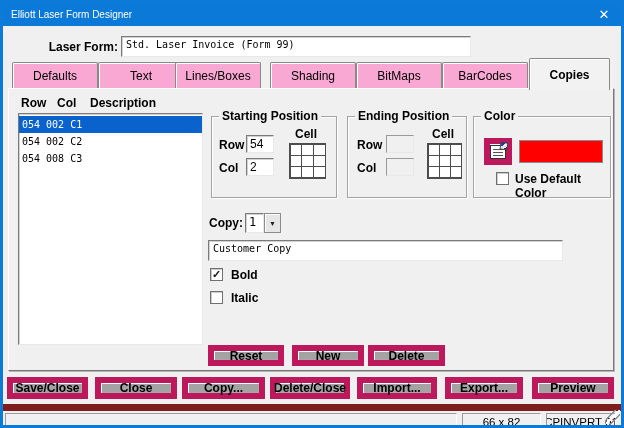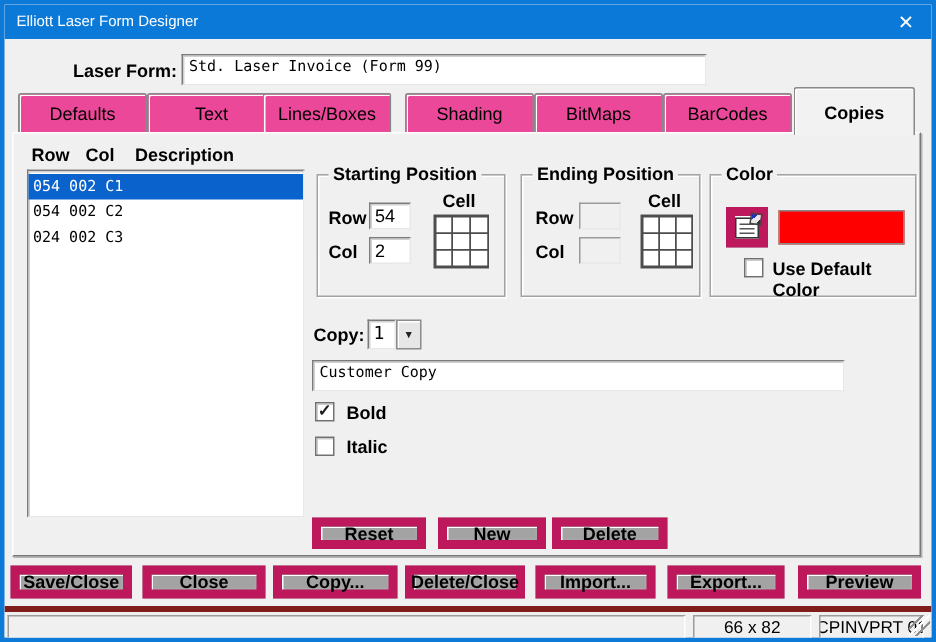--- a/index.html
+++ b/index.html
@@ -27,21 +27,21 @@
     border-color:#7b7b7b #e8e8e8 #e8e8e8 #7b7b7b;
     box-shadow: inset 1px 1px 0 rgba(0,0,0,0.18);
   }
   .mono { font-family:"DejaVu Sans Mono","Liberation Mono",monospace; font-size:10px; }
 
   .field { position:absolute; padding:2px 4px; overflow:hidden; white-space:pre; }
 
   
   .tab {
     position:absolute; top:59px; height:27px; width:86px;
-    background:#ec4899; border:1px solid #898989; border-bottom:none;
+    background:#f9a8d4; border:1px solid #898989; border-bottom:none;
     border-radius:2px 2px 0 0;
     box-shadow: inset 1px 1px 0 #fff;
     display:flex; align-items:center; justify-content:center;
     font-size:12px; z-index:1;
   }
   .tab.active {
     top:55px; height:32px; width:81px; font-weight:bold; z-index:3;
     background:#f2f2f2;
   }
 
@@ -85,21 +85,21 @@
 
   .combo-arrow {
     background:#e6e6e6; border:1px solid #8c8c8c;
     box-shadow: inset 1px 1px 0 #fff;
     display:flex; align-items:center; justify-content:center;
     font-size:7px; color:#222;
   }
 
   .statusbar {
     position:absolute; left:0; right:0; bottom:0; height:21px;
-    background:#f0f0f0; border-top:4px solid #7f1d1d;
+    background:#f0f0f0; border-top:7px solid #7f1d1d;
   }
   .statuspanel {
     position:absolute; top:2px; height:17px; background:#f0f0f0;
     border:1px solid; border-color:#9b9b9b #fdfdfd #fdfdfd #9b9b9b;
     font-size:11.5px; display:flex; align-items:center; justify-content:center;
     overflow:hidden; white-space:nowrap;
   }
   .grip {
     position:absolute; right:1px; bottom:1px; width:14px; height:14px;
     background:
@@ -155,21 +155,21 @@
 
   <div class="tabpanel">
 
     <span class="blabel" style="position:absolute;left:12px;top:7px;">Row</span>
     <span class="blabel" style="position:absolute;left:48px;top:7px;">Col</span>
     <span class="blabel" style="position:absolute;left:81px;top:7px;">Description</span>
 
     <div class="sunken" style="position:absolute;left:9px;top:24px;width:185px;height:232px;padding:2px 0 0 0;">
       <div class="listrow selected mono">054 002 C1</div>
       <div class="listrow mono">054 002 C2</div>
-      <div class="listrow mono">024 002 C3</div>
+      <div class="listrow mono">054 008 C3</div>
     </div>
 
     <div class="groupbox" style="left:202px;top:27px;width:126px;height:82px;">
       <span class="legend">Starting Position</span>
       <span class="blabel" style="position:absolute;left:7px;top:21px;">Row</span>
       <div class="sunken field" style="left:34px;top:18px;width:28px;height:18px;padding:1px 3px;">54</div>
       <span class="blabel" style="position:absolute;left:7px;top:44px;">Col</span>
       <div class="sunken field" style="left:34px;top:41px;width:28px;height:18px;padding:1px 3px;">2</div>
       <span class="blabel" style="position:absolute;left:83px;top:10px;">Cell</span>
       <div class="grid3" style="left:77px;top:26px;width:37px;height:36px;">

